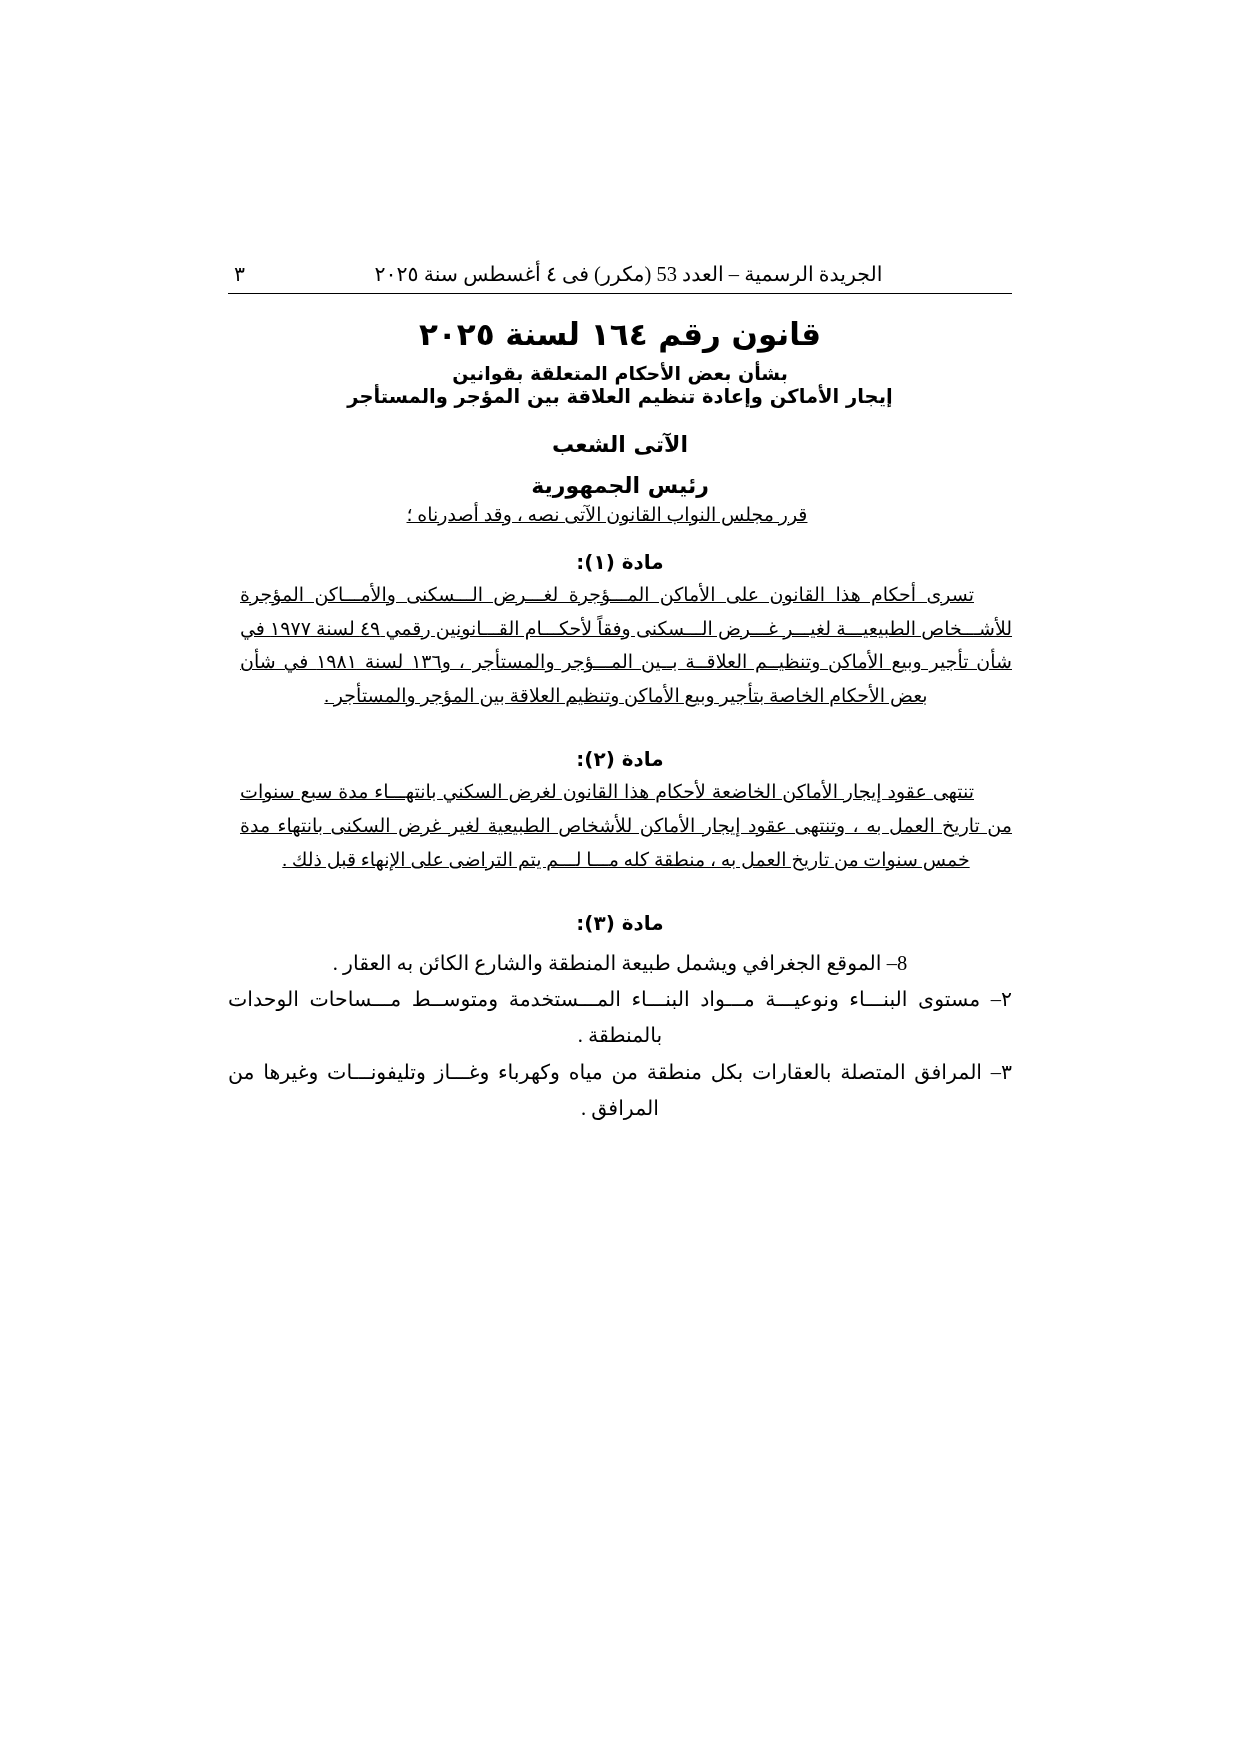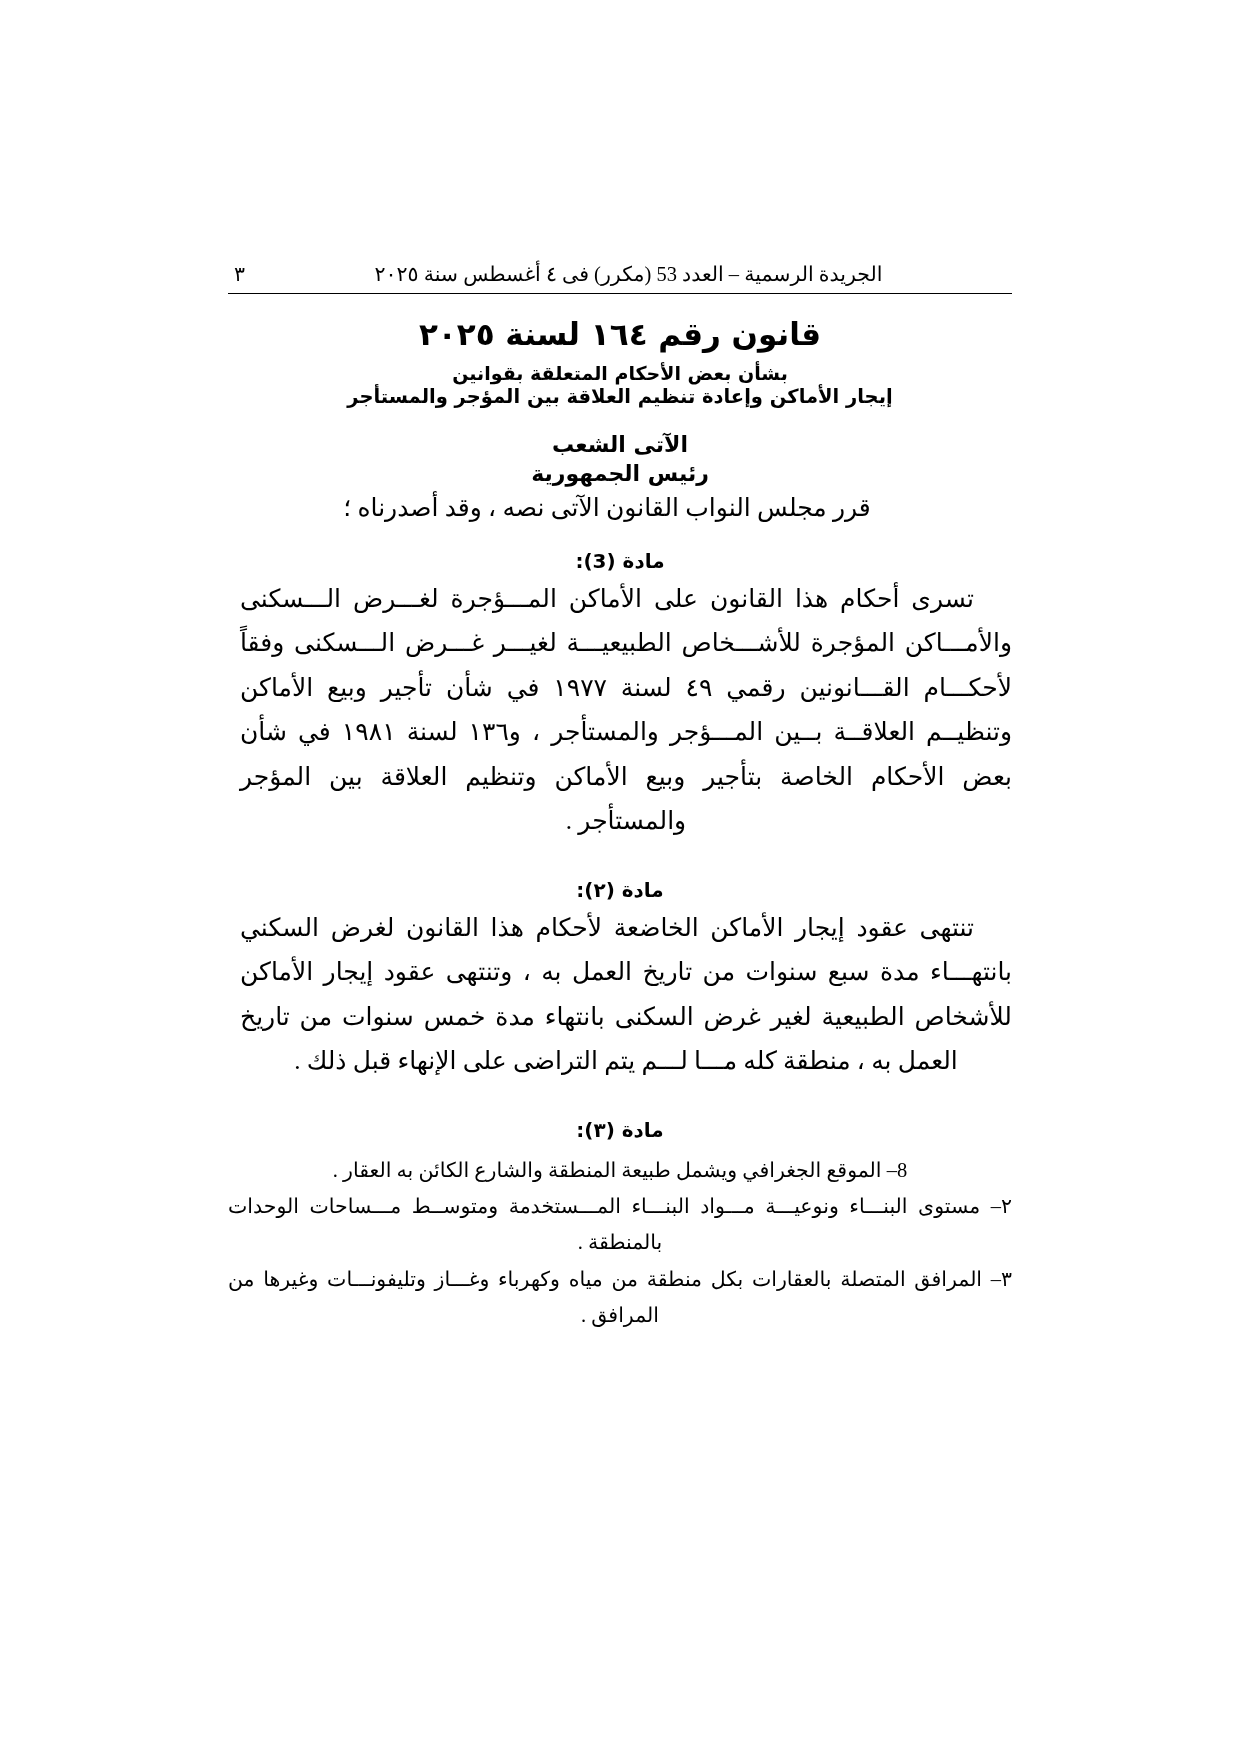--- a/index.html
+++ b/index.html
@@ -70,38 +70,39 @@
     font-family: "DejaVu Sans", sans-serif;
     font-weight: bold;
     font-size: 22px;
     margin-top: 24px;
   }
   .president {
     text-align: center;
     font-family: "DejaVu Sans", sans-serif;
     font-weight: bold;
     font-size: 22px;
-    margin-top: 4px;
+    margin-top: 16px;
   }
   
   .article-label {
     font-family: "DejaVu Sans", sans-serif;
     font-weight: bold;
     font-size: 20px;
     text-align: center;
     margin-top: 18px;
     margin-bottom: 4px;
   }
   p.body-text {
-    font-size: 25px;
+    font-size: 19px;
     line-height: 1.78;
     text-align: justify;
     text-align-last: center;
     margin: 0 0 2px 12px;
     text-indent: 38px;
+    text-decoration: underline;
   }
   p.list-item {
     font-size: 20.5px;
     line-height: 1.78;
     text-align: justify;
     text-align-last: center;
     margin: 0;
     text-indent: 0;
   }
   .gap-sm { height: 14px; }
@@ -122,21 +123,21 @@
     <div class="header-rule"></div>
 
     <div class="law-title">قانون رقم ١٦٤ لسنة ٢٠٢٥</div>
     <div class="law-sub1">بشأن بعض الأحكام المتعلقة بقوانين</div>
     <div class="law-sub2">إيجار الأماكن وإعادة تنظيم العلاقة بين المؤجر والمستأجر</div>
 
     <div class="by-name">الآتى الشعب</div>
     <div class="president">رئيس الجمهورية</div>
     <p class="body-text">قرر مجلس النواب القانون الآتى نصه ، وقد أصدرناه ؛</p>
 
-    <div class="article-label">مادة (3):</div>
+    <div class="article-label">مادة (١):</div>
     <p class="body-text">تسرى أحكام هذا القانون على الأماكن المـــؤجرة لغـــرض الـــسكنى والأمـــاكن المؤجرة للأشـــخاص الطبيعيـــة لغيـــر غـــرض الـــسكنى وفقاً لأحكـــام القـــانونين رقمي ٤٩ لسنة ١٩٧٧ في شأن تأجير وبيع الأماكن وتنظيــم العلاقــة بــين المـــؤجر والمستأجر ، و١٣٦ لسنة ١٩٨١ في شأن بعض الأحكام الخاصة بتأجير وبيع الأماكن وتنظيم العلاقة بين المؤجر والمستأجر .</p>
 
     <div class="gap-sm"></div>
 
     <div class="article-label">مادة (٢):</div>
     <p class="body-text">تنتهى عقود إيجار الأماكن الخاضعة لأحكام هذا القانون لغرض السكني بانتهـــاء مدة سبع سنوات من تاريخ العمل به ، وتنتهى عقود إيجار الأماكن للأشخاص الطبيعية لغير غرض السكنى بانتهاء مدة خمس سنوات من تاريخ العمل به ، منطقة كله مـــا لـــم يتم التراضى على الإنهاء قبل ذلك .</p>
 
     <div class="gap-sm"></div>
 
     <div class="article-label">مادة (٣):</div>

